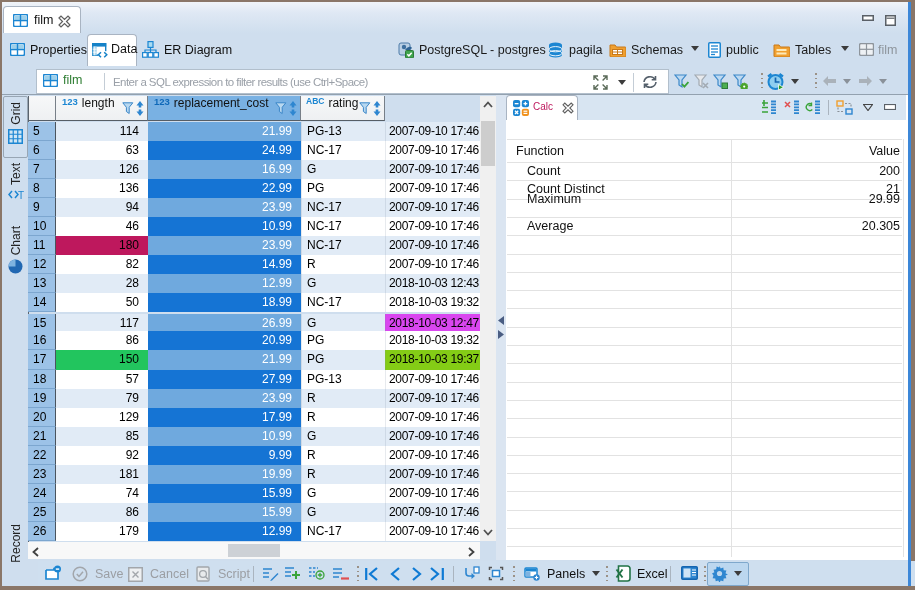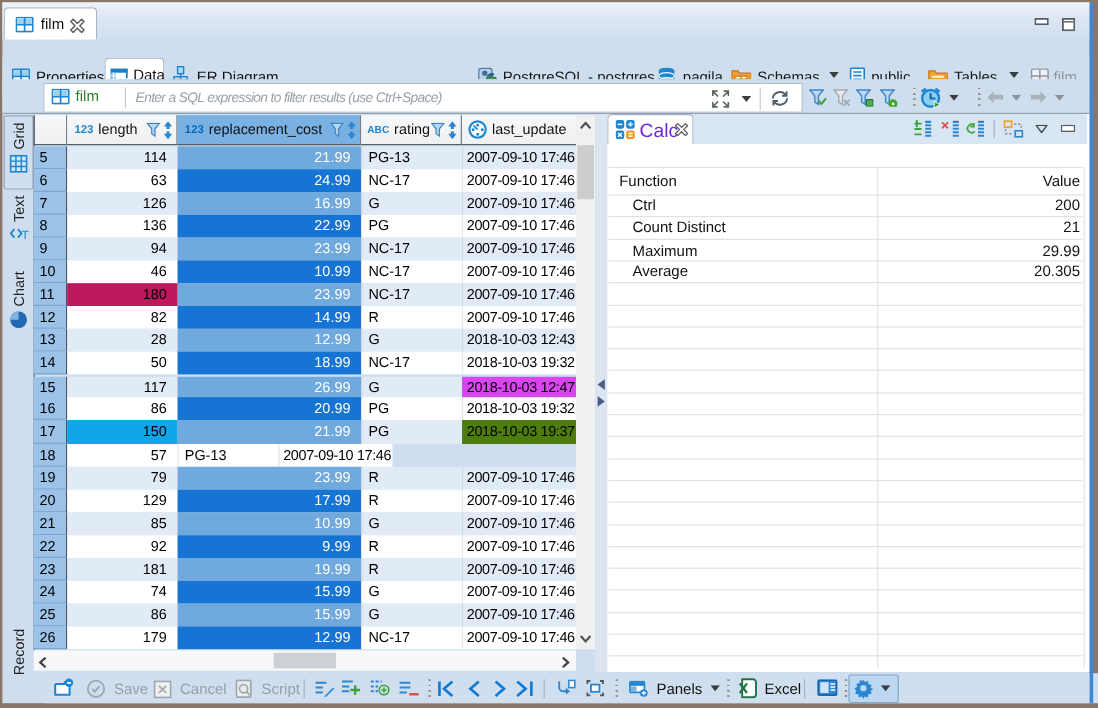--- a/index.html
+++ b/index.html
@@ -5,39 +5,39 @@
 html,body { width:915px; height:590px; overflow:hidden; }
 body { font-family:"Liberation Sans", sans-serif; font-size:12px; position:relative; background:#8a7668; }
 .abs { position:absolute; }
 #inner { position:absolute; left:2px; top:2px; width:906px; height:584px; background:#cfdeee; }
 #bluestrip { position:absolute; left:908px; top:2px; width:3px; height:584px; background:#3c87d8; }
 
 #row1 { position:absolute; left:0; top:0; width:906px; height:31px; background:linear-gradient(180deg,#f0f4f9 0%,#dfe8f4 35%,#cfdeee 100%); }
 #filmtab { position:absolute; left:1px; top:4px; width:78px; height:27px; background:#fff; border:1px solid #a9b4c2; border-bottom:none; border-radius:4px 4px 0 0; }
 #filmtab .txt { position:absolute; left:30px; top:6px; font-size:12.5px; color:#111; }
 
-#row2 { position:absolute; left:0; top:45px; width:906px; height:33px; background:#cfdeee;padding-left:44px; }
+#row2 { position:absolute; left:0; top:31px; width:906px; height:33px; background:#cfdeee;padding-left:44px; }
 .tab2 { position:absolute; top:0; height:33px; display:flex; align-items:center; color:#111; font-size:12.5px; }
 #tabData { position:absolute; left:85px; top:1px; width:50px; height:32px; background:#fff; border:1px solid #a9b4c2; border-bottom:none; border-radius:4px 4px 0 0; }
 .conn { position:absolute; top:0; height:33px; display:flex; align-items:center; font-size:12.5px; color:#1a1a1a; }
 
 #row3 { position:absolute; left:0; top:64px; width:906px; height:29px; background:#cfdeee; border-bottom:1px solid #93a1af; }
 #finput { position:absolute; left:34px; top:3px; width:633px; height:25px; background:#fff; border:1px solid #b2bfcc; }
 #fchip { position:absolute; left:6px; top:3px; display:flex; align-items:center; }
 #fchip span { color:#2e7d32; font-size:12.5px; margin-left:5px; }
 #fsep { position:absolute; left:67px; top:3px; width:1px; height:17px; background:#c4cdd6; }
-#fph { position:absolute; left:76px; top:6px; font-style:italic; color:#9aa0a8; font-size:11.5px; letter-spacing:-0.55px; }
+#fph { position:absolute; left:76px; top:6px; color:#9aa0a8; font-size:11.5px; letter-spacing:-0.55px; }
 
 #content { position:absolute; left:0; top:95px; width:906px; height:465px; }
 
 .sbtab { position:absolute; left:1px; width:25px; display:flex; flex-direction:column; align-items:center; color:#222; }
 .vtext { writing-mode:vertical-rl; transform:rotate(180deg); font-size:12px; }
 
 #ghead { position:absolute; left:26px; top:94px; height:25px; width:454px; display:flex; }
-.h { height:25px; border-right:1px solid #777f88; border-bottom:1px solid #565e66; background:linear-gradient(#f7f8f9,#eef0f2); display:flex; align-items:center; font-size:12px; color:#111; position:relative; }
+.h { height:25px; border-right:1px solid #777f88; border-bottom:1px solid #565e66; background:linear-gradient(#f7f8f9,#eef0f2); display:flex; align-items:flex-start; font-size:12px; color:#111; position:relative; }
 .grow { position:absolute; left:26px; height:19.07px; display:flex; }
 .c { height:19.07px; line-height:19.07px; font-size:12px; color:#000; overflow:hidden; white-space:nowrap; }
 .rn { width:28px; background:#9cc2e7; border-bottom:1px solid #7ca6cf; border-right:1px solid #4a545e; padding-left:5px; color:#000; }
 .len { width:92px; text-align:right; padding-right:9px; }
 .cost { width:153px; text-align:right; padding-right:9px; color:#fff !important; }
 .rat { width:84px; padding-left:5px; border-left:1px solid rgba(120,140,160,0.18); }
 .upd { width:95px; padding-left:3px; font-size:12px; letter-spacing:-0.3px; border-left:1px solid rgba(120,140,160,0.18); }
 .cost { color:#fff; }
 
 #vsb { position:absolute; left:478px; top:94px; width:16px; height:445px; background:#f0f0f0; }
@@ -297,31 +297,20 @@
         <span style="color:#1c86d2;font-weight:bold;font-size:8.5px;margin-left:5px">ABC</span>
         <span style="margin-left:4px">rating</span>
       <svg style="position:absolute;right:13px;top:6px" width="12" height="13" viewBox="0 0 12 13">
           <path d="M0.8 0.8 h10 l-3.6 4.5 v6.2 l-2.8 -2 v-4.2 z" fill="#b8d8f0" stroke="#3a86c8"></path>
         </svg>
       <svg style="position:absolute;right:2px;top:5px" width="10" height="15" viewBox="0 0 10 15">
           <path d="M5 0 L8.5 4.5 H6.3 V6.5 H3.7 V4.5 H1.5 z" fill="#2e86d0"></path>
           <path d="M5 15 L1.5 10.5 H3.7 V8.5 H6.3 V10.5 H8.5 z" fill="#2e86d0"></path>
         </svg>
     </div>
-    <div class="h" style="width:95px;border-right:none">
-      <svg width="16" height="16" viewBox="0 0 16 16" style="margin-left:5px">
-          <circle cx="8" cy="8" r="6.8" fill="#fff" stroke="#1c86d2" stroke-width="1.8"></circle>
-          <rect x="7" y="3.2" width="2.2" height="2.2" fill="#1c86d2"></rect>
-          <rect x="7" y="10.8" width="2.2" height="2.2" fill="#1c86d2"></rect>
-          <rect x="3.2" y="7" width="2.2" height="2.2" fill="#1c86d2"></rect>
-          <rect x="10.8" y="7" width="2.2" height="2.2" fill="#1c86d2"></rect>
-          <line x1="8" y1="8" x2="4.5" y2="4.5" stroke="#1c86d2" stroke-width="1.3"></line>
-        </svg>
-      <span style="margin-left:4px">last_update</span>
-    </div>
   </div>
   <div class="abs" style="left:26px;top:94px;width:1px;height:446px;background:#5a636d"></div>
 
 <div class="grow" style="top:119.60px">
 <div class="c rn">5</div>
       <div class="c len" style="background:#e1ebf6">114</div>
       <div class="c cost" style="background:#6fa9de">21.99</div>
       <div class="c rat" style="background:#e1ebf6">PG-13</div>
       <div class="c upd" style="background:#e1ebf6">2007-09-10 17:46</div>
     </div>
@@ -397,28 +386,29 @@
     </div>
 <div class="grow" style="top:329.37px">
 <div class="c rn">16</div>
       <div class="c len" style="background:#ffffff">86</div>
       <div class="c cost" style="background:#1574d4">20.99</div>
       <div class="c rat" style="background:#ffffff">PG</div>
       <div class="c upd" style="background:#ffffff">2018-10-03 19:32</div>
     </div>
 <div class="grow" style="top:348.44px">
 <div class="c rn">17</div>
-      <div class="c len" style="background:#0ea5e9">150</div>
+      <div class="c len" style="background:#22c55e">150</div>
       <div class="c cost" style="background:#6fa9de">21.99</div>
       <div class="c rat" style="background:#e1ebf6">PG</div>
-      <div class="c upd" style="background:#4d7c0f">2018-10-03 19:37</div>
+      <div class="c upd" style="background:#84cc16">2018-10-03 19:37</div>
     </div>
 <div class="grow" style="top:367.51px">
 <div class="c rn">18</div>
       <div class="c len" style="background:#ffffff">57</div>
+      <div class="c cost" style="background:#1574d4">27.99</div>
       <div class="c rat" style="background:#ffffff">PG-13</div>
       <div class="c upd" style="background:#ffffff">2007-09-10 17:46</div>
     </div>
 <div class="grow" style="top:386.58px">
 <div class="c rn">19</div>
       <div class="c len" style="background:#e1ebf6">79</div>
       <div class="c cost" style="background:#6fa9de">23.99</div>
       <div class="c rat" style="background:#e1ebf6">R</div>
       <div class="c upd" style="background:#e1ebf6">2007-09-10 17:46</div>
     </div>
@@ -508,21 +498,21 @@
             <rect x="1.7" y="3" width="3.8" height="1.3" fill="#fff"></rect>
             <rect x="8.8" y="0" width="7.2" height="7.2" rx="2" fill="#1c86d2"></rect>
             <rect x="10.5" y="3" width="3.8" height="1.3" fill="#fff"></rect>
             <rect x="11.75" y="1.7" width="1.3" height="3.8" fill="#fff"></rect>
             <rect x="0" y="8.8" width="7.2" height="7.2" rx="2" fill="#1c86d2"></rect>
             <path d="M2 10.8 l3.2 3.2 m0 -3.2 l-3.2 3.2" stroke="#fff" stroke-width="1.3"></path>
             <rect x="8.8" y="8.8" width="7.2" height="7.2" rx="2" fill="#f0921e"></rect>
             <rect x="10.5" y="10.6" width="3.8" height="1.2" fill="#fff"></rect>
             <rect x="10.5" y="12.8" width="3.8" height="1.2" fill="#fff"></rect>
           </svg>
-        <div class="abs" style="left:26px;top:5px;font-size:16px;color:#6d28d9">Calc</div>
+        <div class="abs" style="left:26px;top:5px;font-size:10px;color:#be185d">Calc</div>
         <svg class="abs" style="left:55px;top:6px" width="12" height="12" viewBox="0 0 12 12">
             <path d="M1 2.8 L2.8 1 L6 4.2 L9.2 1 L11 2.8 L7.8 6 L11 9.2 L9.2 11 L6 7.8 L2.8 11 L1 9.2 L4.2 6 z" fill="none" stroke="#606060" stroke-width="1.1"></path>
           </svg>
       </div>
 
       <svg class="abs" style="left:255px;top:5px" width="16" height="15" viewBox="0 0 16 15">
           <path d="M1 3 h6 M1 7.5 h6 M1 12 h6" stroke="#3aa43a" stroke-width="1.6"></path>
           <path d="M3 0 v6" stroke="#3aa43a" stroke-width="1.6"></path>
           <rect x="9" y="1" width="6" height="13" fill="#2e86d0" opacity="0"></rect>
           <path d="M10 1.5 h5 M10 4.4 h5 M10 7.3 h5 M10 10.2 h5 M10 13.1 h5" stroke="#2e86d0" stroke-width="1.8"></path>
@@ -572,28 +562,28 @@
 <div class="cline" style="top:414.7px"></div>
 <div class="cline" style="top:433.0px"></div>
 <div class="cline" style="top:451.3px"></div>
     <div id="cvline"></div>
       <div id="cvline2"></div>
     <div class="crow" style="top:45px;height:22px;line-height:22px">
         <span style="position:absolute;left:10px">Function</span>
         <span class="cval">Value</span>
       </div>
     <div class="crow" style="top:67px">
-        <span style="position:absolute;left:21px">Ctrl</span>
+        <span style="position:absolute;left:21px">Count</span>
         <span class="cval">200</span>
       </div>
     <div class="crow" style="top:85.3px">
         <span style="position:absolute;left:21px">Count Distinct</span>
         <span class="cval">21</span>
       </div>
-    <div class="crow" style="top:105px">
+    <div class="crow" style="top:95px">
         <span style="position:absolute;left:21px">Maximum</span>
         <span class="cval">29.99</span>
       </div>
     <div class="crow" style="top:121.9px">
         <span style="position:absolute;left:21px">Average</span>
         <span class="cval">20.305</span>
       </div>
   </div>
 
   <div id="bbar">

